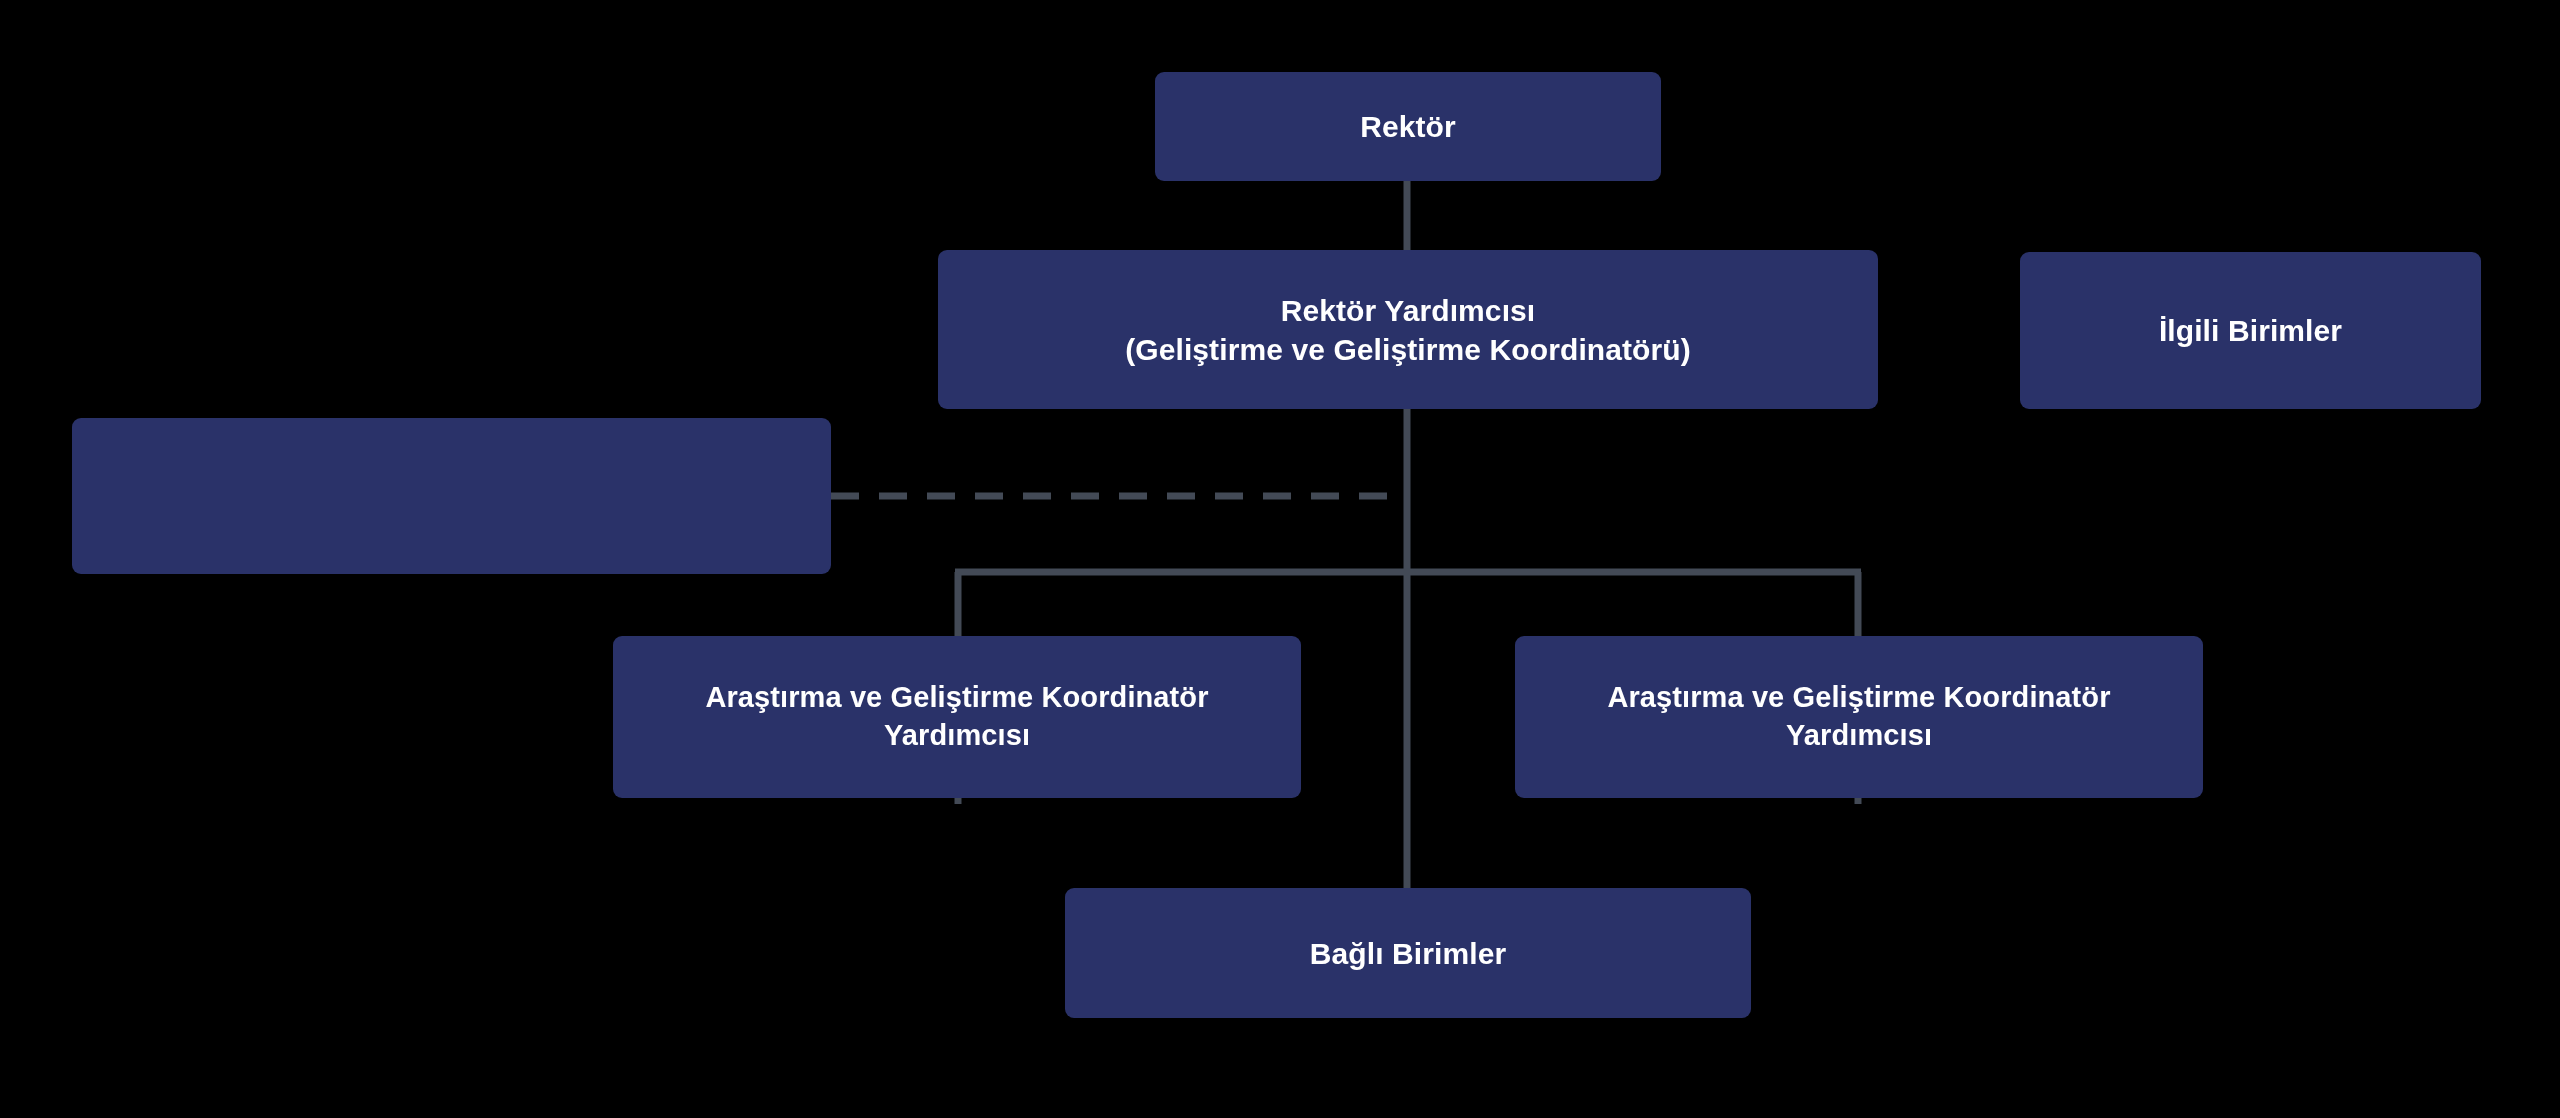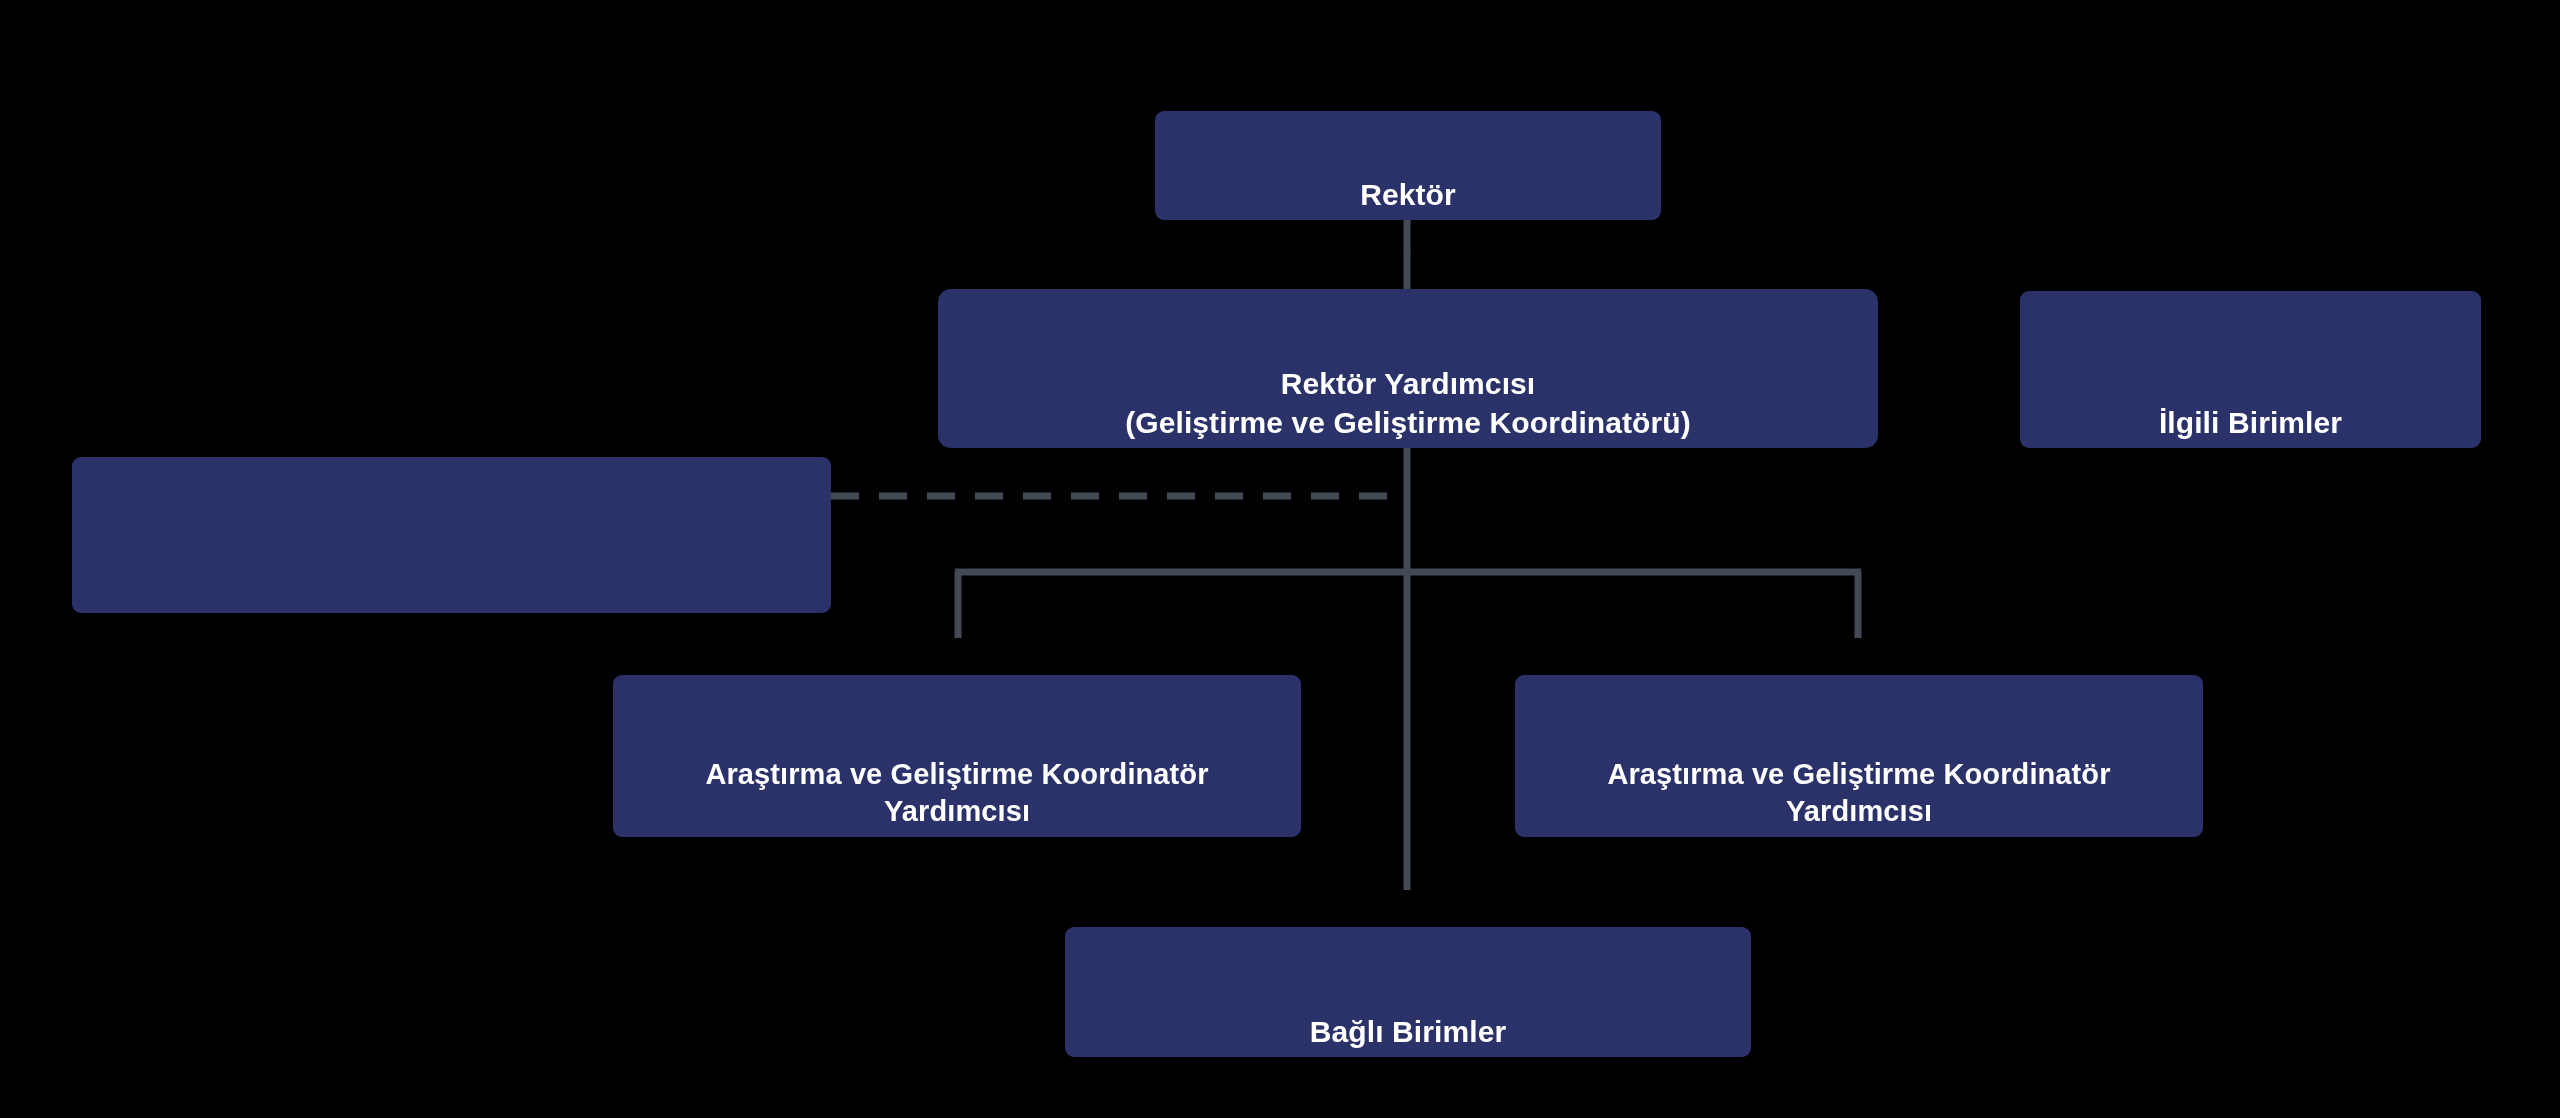--- a/index.html
+++ b/index.html
@@ -42,35 +42,33 @@
     letter-spacing: 0.1px;
   }
   .node .line {
     display: block;
     white-space: nowrap;
   }
   .node-stack {
     display: flex;
     flex-direction: column;
     align-items: center;
-    justify-content: flex-end;
-    margin-top: 39px;
+    justify-content: center;
   }
 
   
   #node-rektor {
     left: 1155px;  top: 72px;
     width: 506px;  height: 109px;
     font-size: 30px;
   }
   #node-rektor-yardimcisi {
     left: 938px;   top: 250px;
     width: 940px;  height: 159px;
     font-size: 30px;
-    border-radius: 13px;
   }
   #node-ilgili-birimler {
     left: 2020px;  top: 252px;
     width: 461px;  height: 157px;
     font-size: 30px;
   }
   #node-komisyon {
     left: 72px;    top: 418px;
     width: 759px;  height: 156px;
     font-size: 29px;

